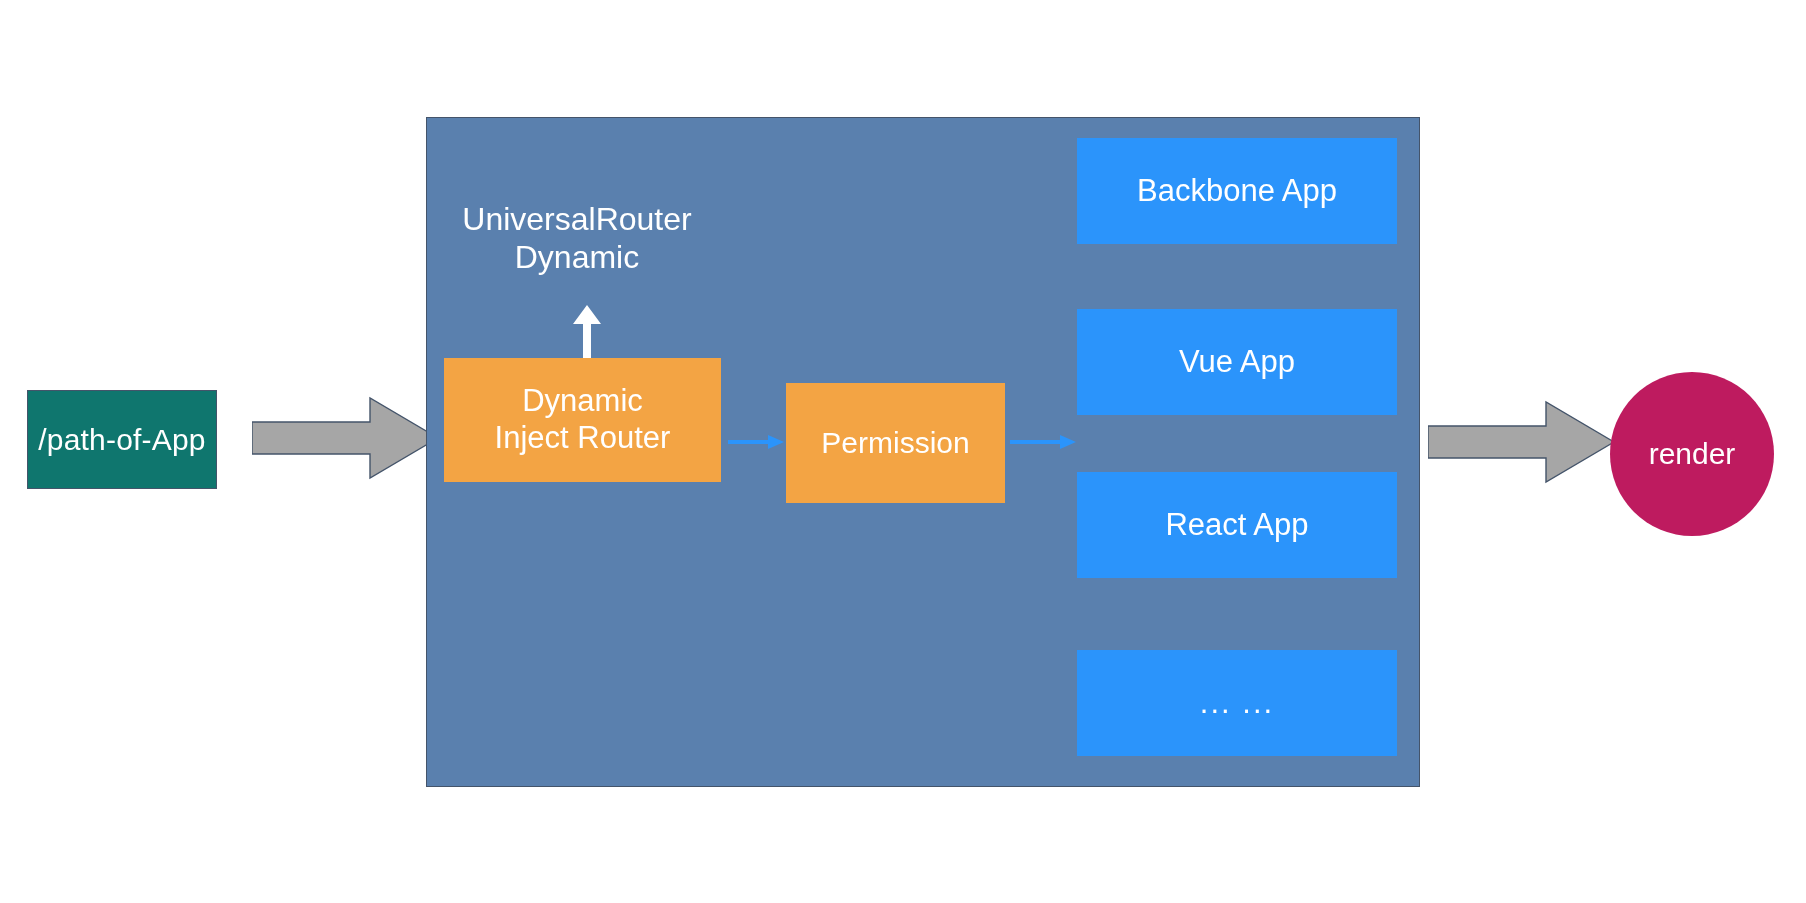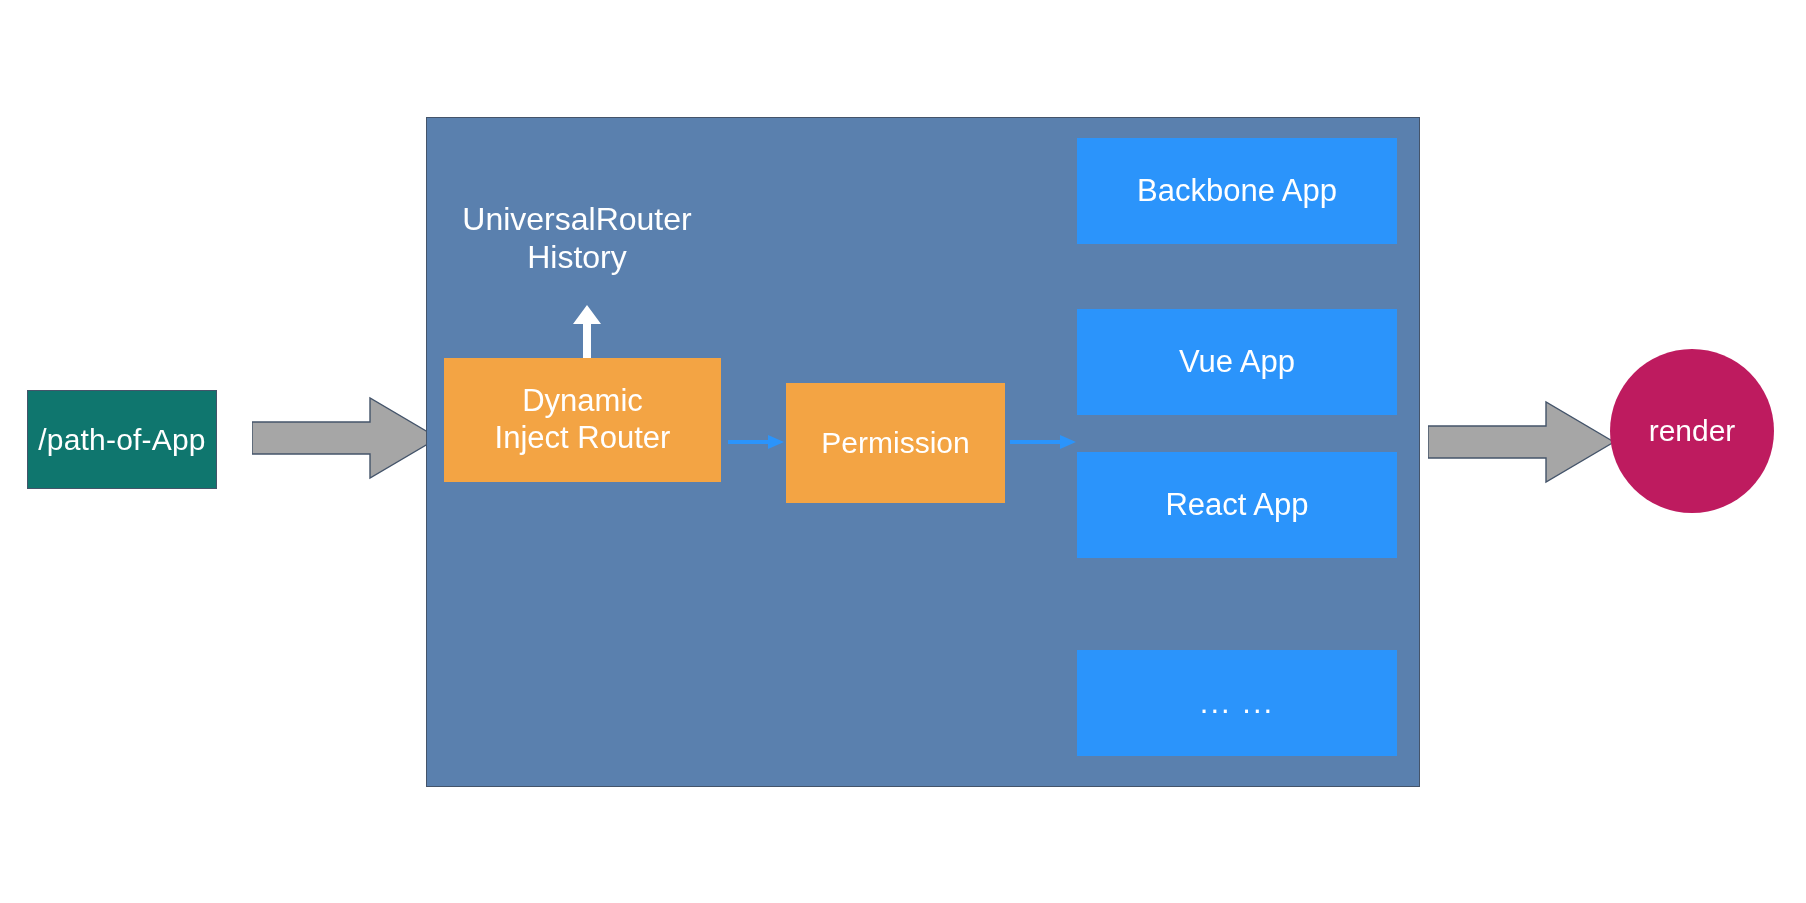--- a/index.html
+++ b/index.html
@@ -115,21 +115,21 @@
   
   .app-box {
     left: 1077px;
     width: 320px;
     height: 106px;
     background: #2b94fb;
     font-size: 31px;
   }
   #app-backbone { top: 138px; }
   #app-vue      { top: 309px; }
-  #app-react    { top: 452px; }
+  #app-react    { top: 472px; }
   #app-more     { top: 650px; font-size: 31px; letter-spacing: 2px; }
 
   
   .gray-arrow {
     position: absolute;
   }
   #gray-arrow-left {
     left: 252px;
     top: 396px;
     width: 186px;
@@ -138,21 +138,21 @@
   #gray-arrow-right {
     left: 1428px;
     top: 400px;
     width: 186px;
     height: 84px;
   }
 
   
   #render-circle {
     left: 1610px;
-    top: 349px;
+    top: 372px;
     width: 164px;
     height: 164px;
     border-radius: 50%;
     background: #be1b5f;
     font-size: 30px;
   }
 </style>
 </head>
 <body>
 
@@ -160,21 +160,21 @@
 
   <div class="node" id="input-box">/path-of-App</div>
 
   <svg class="gray-arrow" id="gray-arrow-left" viewBox="0 0 186 84">
     <polygon points="0,26 118,26 118,2 186,42 118,82 118,58 0,58" fill="#a6a6a6" stroke="#44546a" stroke-width="1.4"></polygon>
   </svg>
 
   <div id="container"></div>
 
   <div class="node" id="history-label">UniversalRouter
-History</div>
+Dynamic</div>
 
   <svg id="history-arrow" viewBox="0 0 30 60">
     <polygon points="15,0 29,19 19,19 19,60 11,60 11,19 1,19" fill="#ffffff"></polygon>
   </svg>
 
   <div class="node" id="router-box">Dynamic
 Inject Router</div>
 
   <svg class="blue-arrow" id="arrow-router-permission" viewBox="0 0 56 16">
     <line x1="0" y1="8" x2="42" y2="8" stroke="#2b94fb" stroke-width="4"></line>

